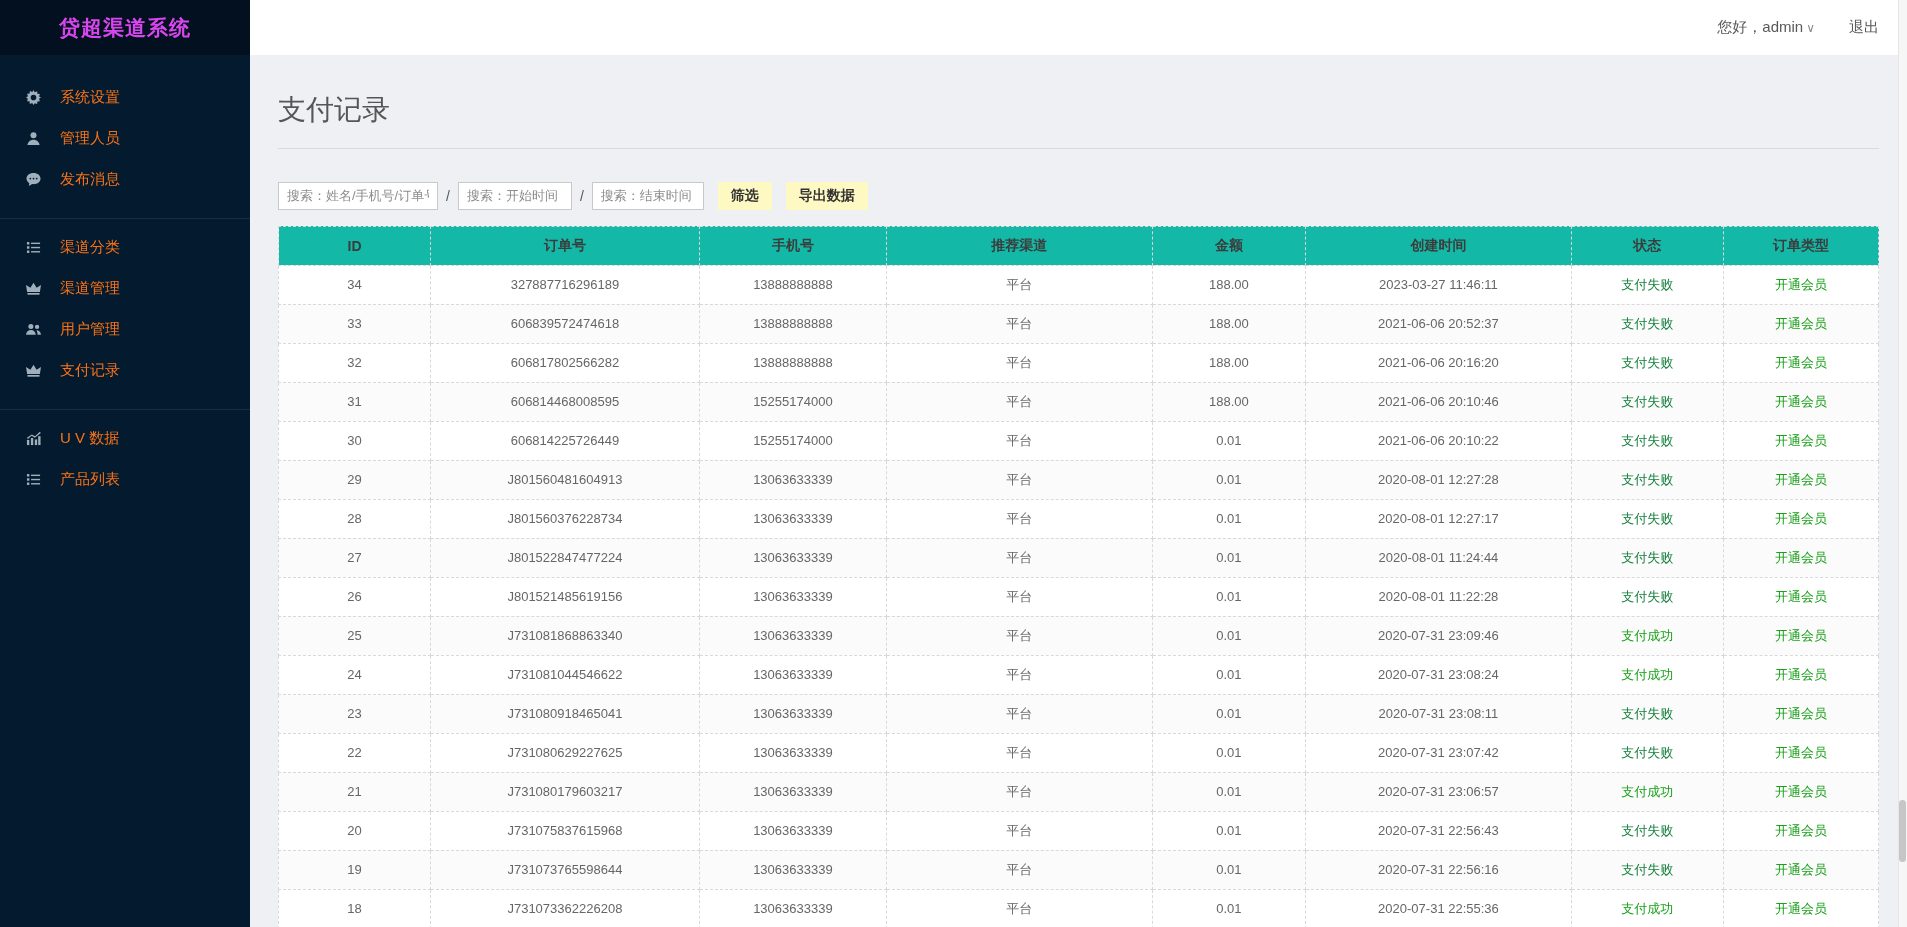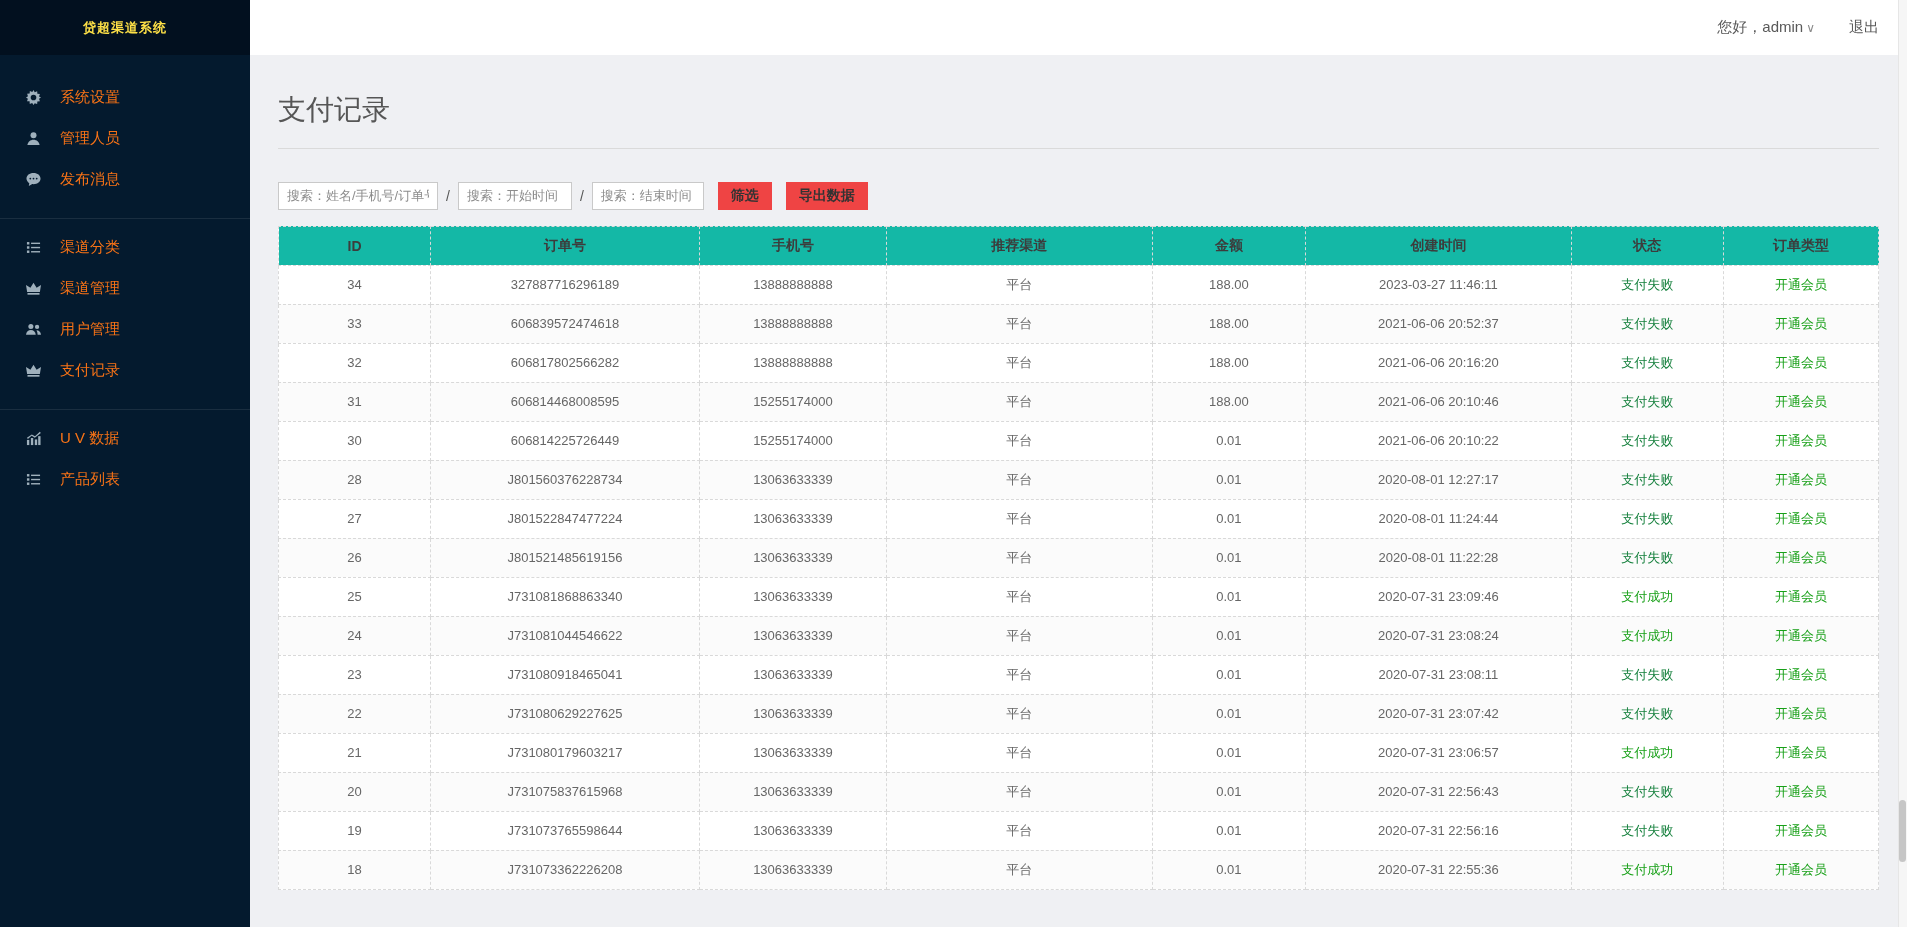--- a/index.html
+++ b/index.html
@@ -8,21 +8,21 @@
     width:1907px; height:927px; overflow:hidden; position:relative;
     background:#eff0f3; font-family:"Liberation Sans","DejaVu Sans",sans-serif;
   }
   
   .sidebar {
     position:absolute; left:0; top:0; width:250px; height:927px;
     background:#041a2e; z-index:10;
   }
   .logo {
     height:55px; background:#02101f; display:flex; align-items:center; justify-content:center;
-    color:#fde047; font-size:13px; font-weight:bold; letter-spacing:1px;
+    color:#d946ef; font-size:21px; font-weight:bold; letter-spacing:1px;
   }
   .menu { padding-top:14px; }
   .menu-group { padding:8px 0 18px 0; border-bottom:1px solid rgba(255,255,255,0.09); }
   .menu-group:last-child { border-bottom:none; }
   .menu-item {
     display:flex; align-items:center; padding:11px 0 11px 26px; cursor:pointer;
     color:#f97316; font-size:15px;
   }
   .menu-item .icon { width:18px; height:16px; margin-right:16px; color:#9fb0bc; display:inline-flex; align-items:center; }
   .menu-item svg { width:15px; height:15px; fill:currentColor; }
@@ -43,21 +43,21 @@
   .filters input {
     height:28px; border:1px solid #c9c9c9; background:#fff; padding:0 8px;
     font-size:13px; color:#555; outline:none; font-family:inherit;
   }
   .inp-keyword { width:160px; }
   .inp-start { width:114px; }
   .inp-end { width:112px; }
   .filters input::placeholder { color:#8c8c8c; }
   .sep { color:#555; margin:0 8px; font-size:14px; }
   .btn {
-    margin-left:14px; background:#ef4444; border:none; height:28px; padding:0 13px;
+    margin-left:14px; background:#fef9c3; border:none; height:28px; padding:0 13px;
     font-size:14px; font-weight:bold; color:#333; cursor:pointer; font-family:inherit;
   }
   
   table.records { width:100%; margin-top:16px; border-collapse:collapse; background:#fff; }
   .records th, .records td { border:1px dashed #d9d9d9; text-align:center; }
   .records th { background:#14b8a6; padding:10px 4px; font-size:14px; color:#3c3c3c; font-weight:bold; }
   .records td { padding:10px 4px; font-size:13px; color:#666; background:#fff; }
   .records tr:nth-child(even) td { background:#fbfbfb; }
   .st-fail { color:#15803d;font-family:Liberation Mono, monospace; }
   .st-success { color:#18a018; }
@@ -275,20 +275,30 @@
           <td>30</td>
           <td>606814225726449</td>
           <td>15255174000</td>
           <td>平台</td>
           <td>0.01</td>
           <td>2021-06-06 20:10:22</td>
           <td><span class="st-fail">支付失败</span></td>
           <td><span class="type-member">开通会员</span></td>
         </tr>
         <tr>
+          <td>29</td>
+          <td>J801560481604913</td>
+          <td>13063633339</td>
+          <td>平台</td>
+          <td>0.01</td>
+          <td>2020-08-01 12:27:28</td>
+          <td><span class="st-fail">支付失败</span></td>
+          <td><span class="type-member">开通会员</span></td>
+        </tr>
+        <tr>
           <td>28</td>
           <td>J801560376228734</td>
           <td>13063633339</td>
           <td>平台</td>
           <td>0.01</td>
           <td>2020-08-01 12:27:17</td>
           <td><span class="st-fail">支付失败</span></td>
           <td><span class="type-member">开通会员</span></td>
         </tr>
         <tr>

